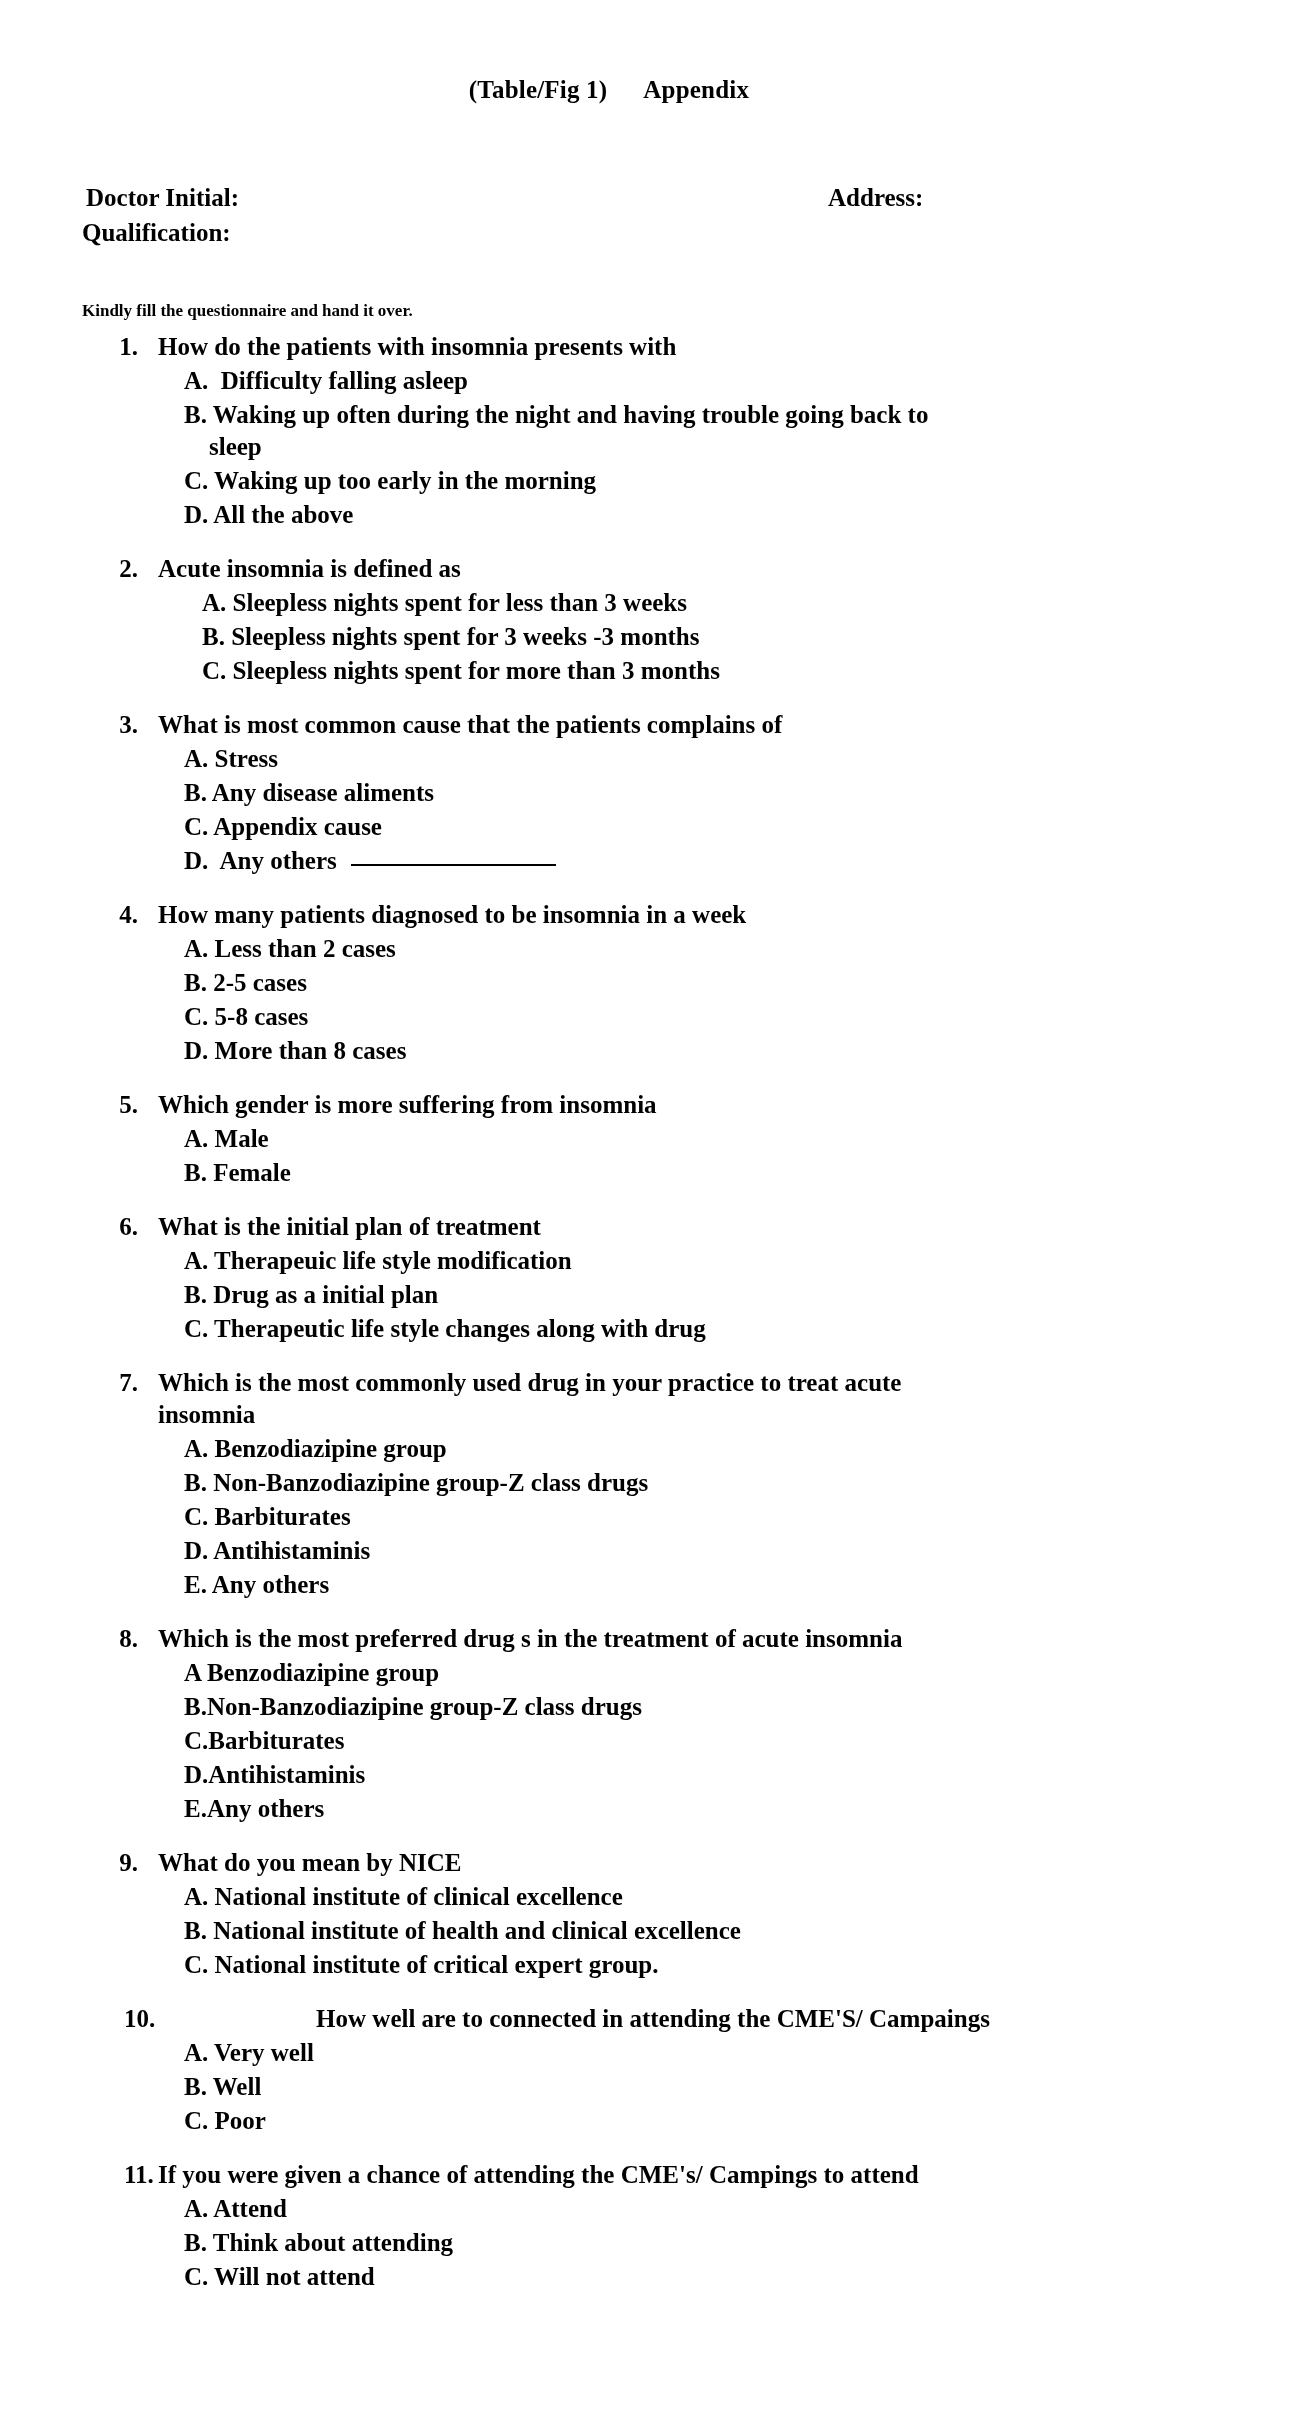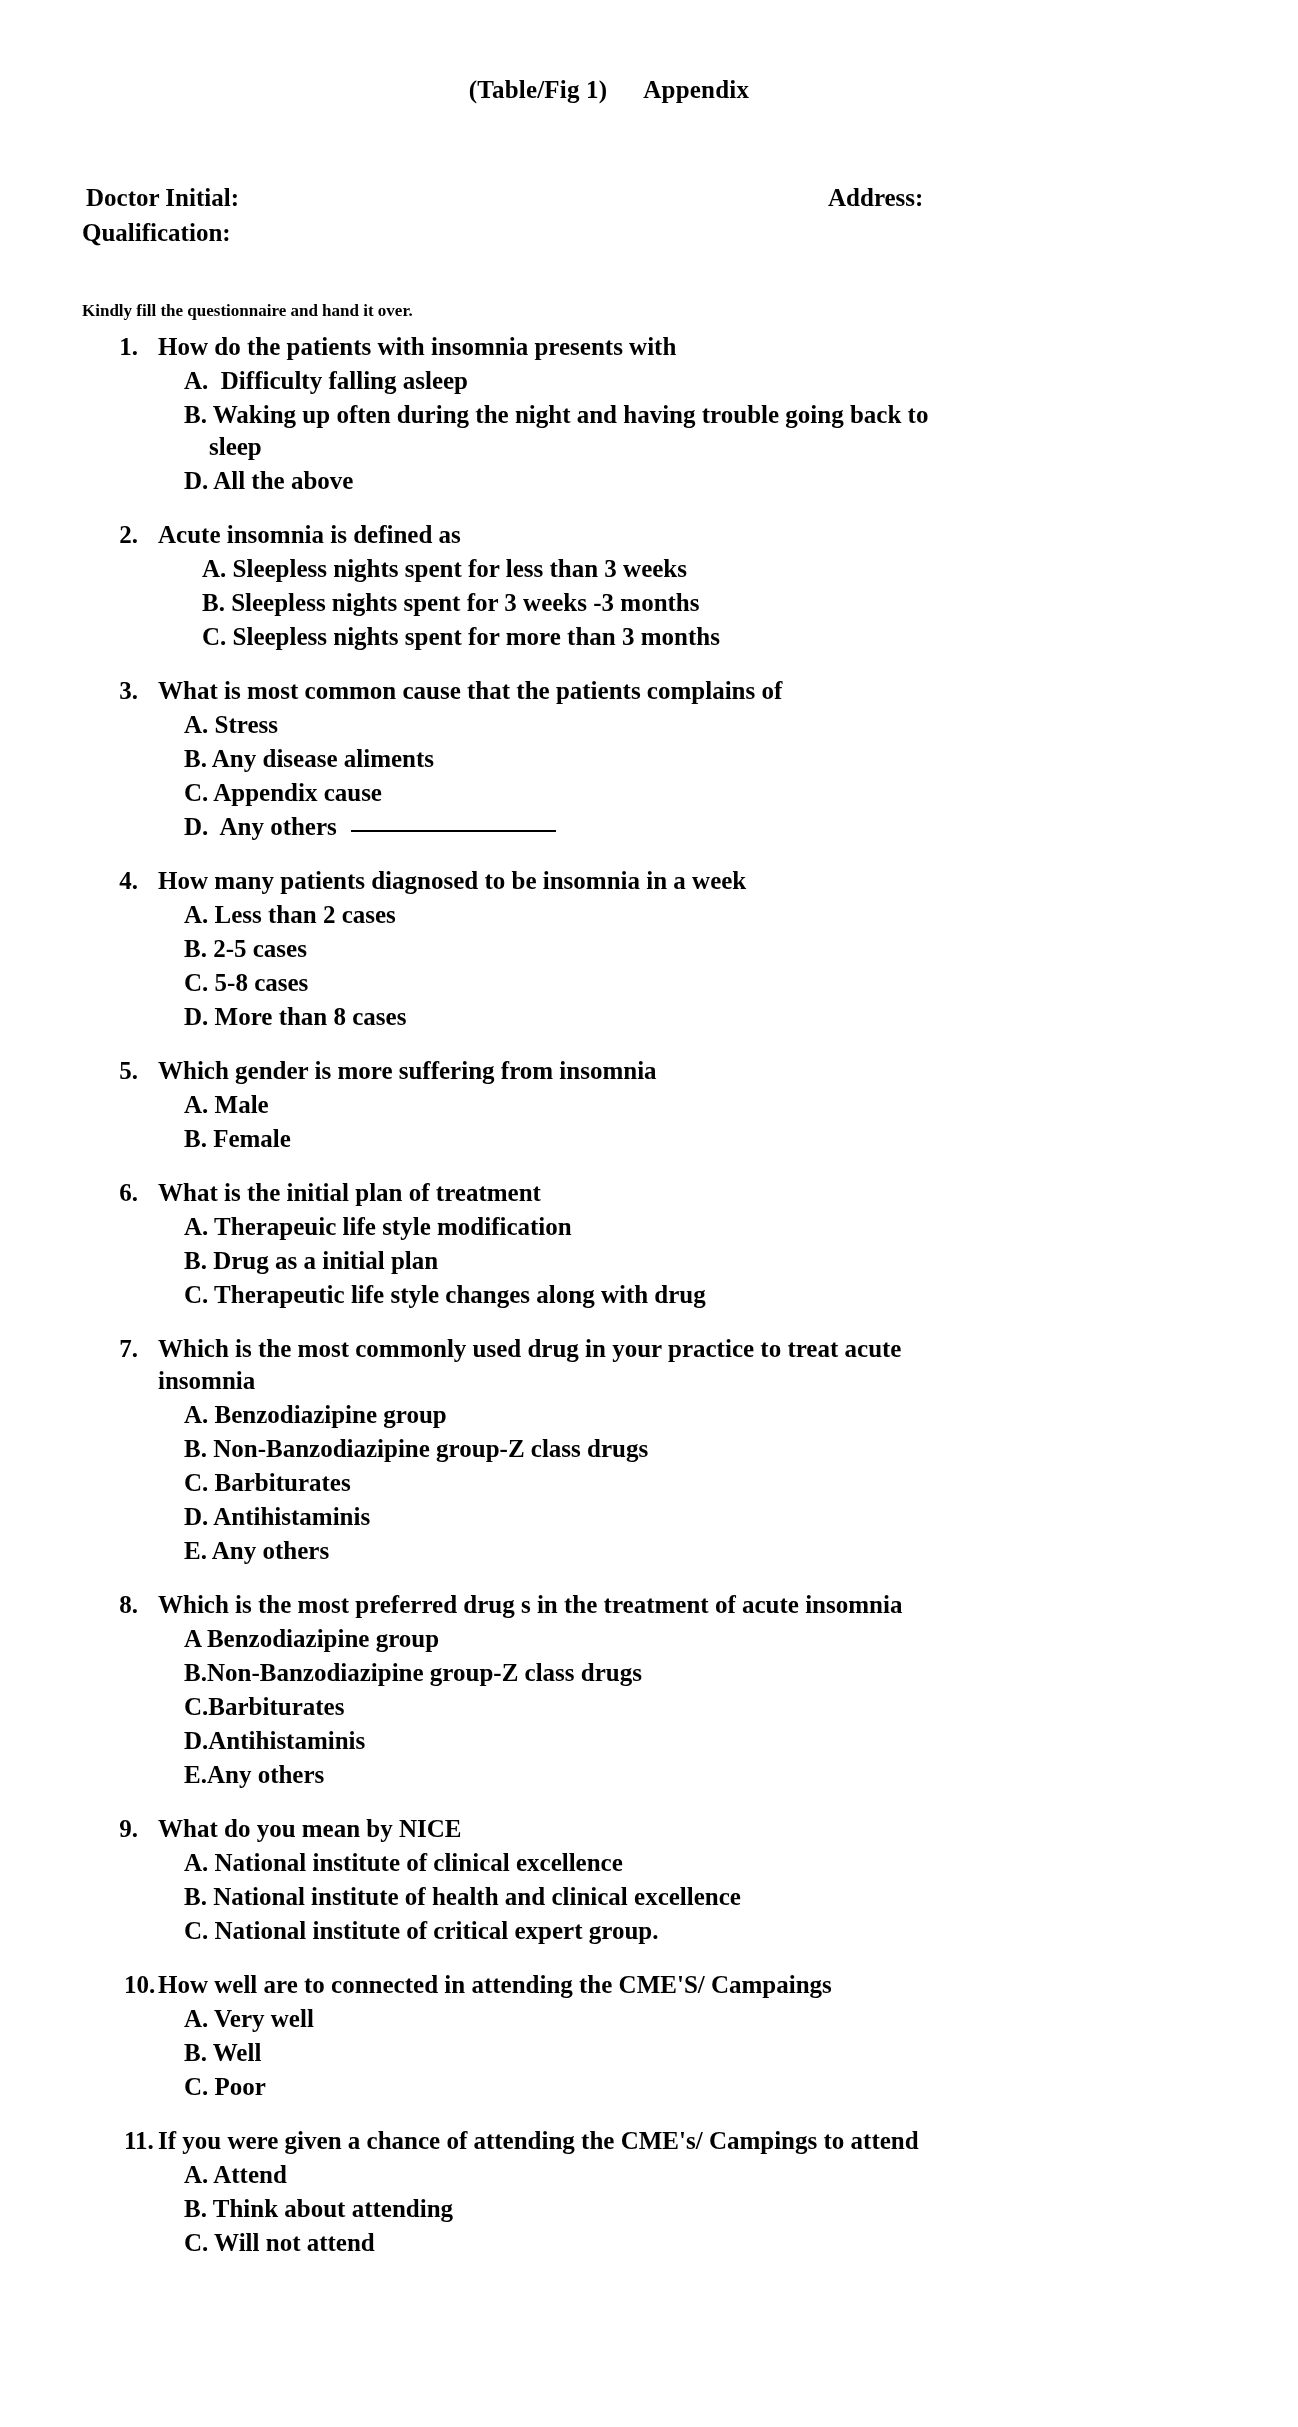--- a/index.html
+++ b/index.html
@@ -136,20 +136,21 @@
   <div class="instruction">Kindly fill the questionnaire and hand it over.</div>
 
   <ol class="questions" id="questions-list">
       <li class="question">
         <span class="q-num">1.</span>
         <span class="q-text" style="white-space: pre-wrap;">How do the patients with insomnia presents with</span>
         <ul class="options">
           <li class="option"><span>A.  Difficulty falling asleep</span></li>
           <li class="option"><span>B. Waking up often during the night and having trouble going back to
     sleep</span></li>
+          <li class="option"><span>C. Waking up too early in the morning</span></li>
           <li class="option"><span>D. All the above</span></li>
         </ul>
       </li>
       <li class="question">
         <span class="q-num">2.</span>
         <span class="q-text" style="white-space: pre-wrap;">Acute insomnia is defined as</span>
         <ul class="options indent-more">
           <li class="option"><span>A. Sleepless nights spent for less than 3 weeks</span></li>
           <li class="option"><span>B. Sleepless nights spent for 3 weeks -3 months</span></li>
           <li class="option"><span>C. Sleepless nights spent for more than 3 months</span></li>
@@ -219,21 +220,21 @@
         <span class="q-num">9.</span>
         <span class="q-text" style="white-space: pre-wrap;">What do you mean by NICE</span>
         <ul class="options">
           <li class="option"><span>A. National institute of clinical excellence</span></li>
           <li class="option"><span>B. National institute of health and clinical excellence</span></li>
           <li class="option"><span>C. National institute of critical expert group.</span></li>
         </ul>
       </li>
       <li class="question">
         <span class="q-num wide">10.</span>
-        <span class="q-text" style="white-space: pre-wrap;">How well are to connected in attending the CME'S/ Campaings</span>
+        <span class="q-text" style="white-space: pre-wrap; text-align: center;">How well are to connected in attending the CME'S/ Campaings</span>
         <ul class="options">
           <li class="option"><span>A. Very well</span></li>
           <li class="option"><span>B. Well</span></li>
           <li class="option"><span>C. Poor</span></li>
         </ul>
       </li>
       <li class="question">
         <span class="q-num wide">11.</span>
         <span class="q-text" style="white-space: pre-wrap;">If you were given a chance of attending the CME's/ Campings to attend</span>
         <ul class="options">

